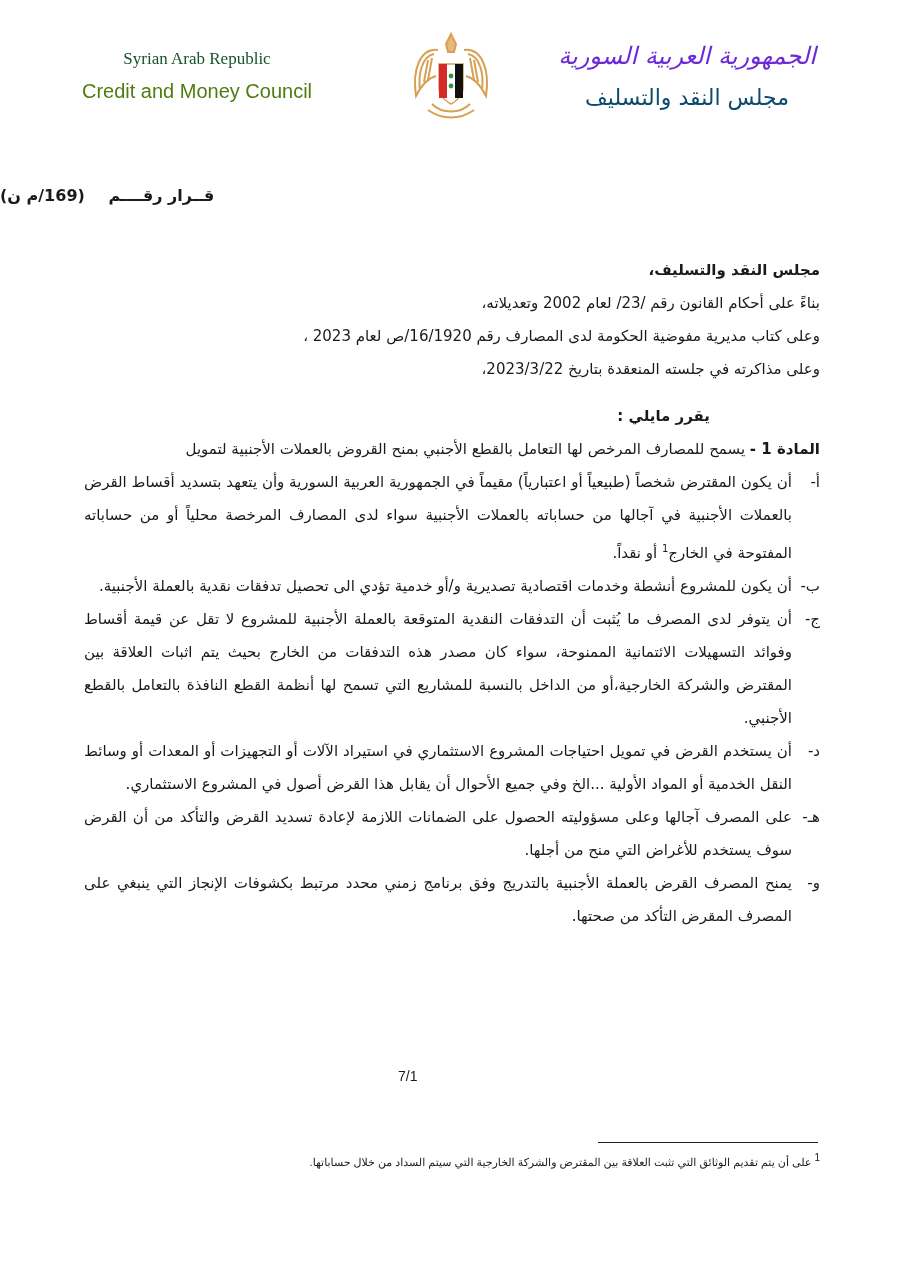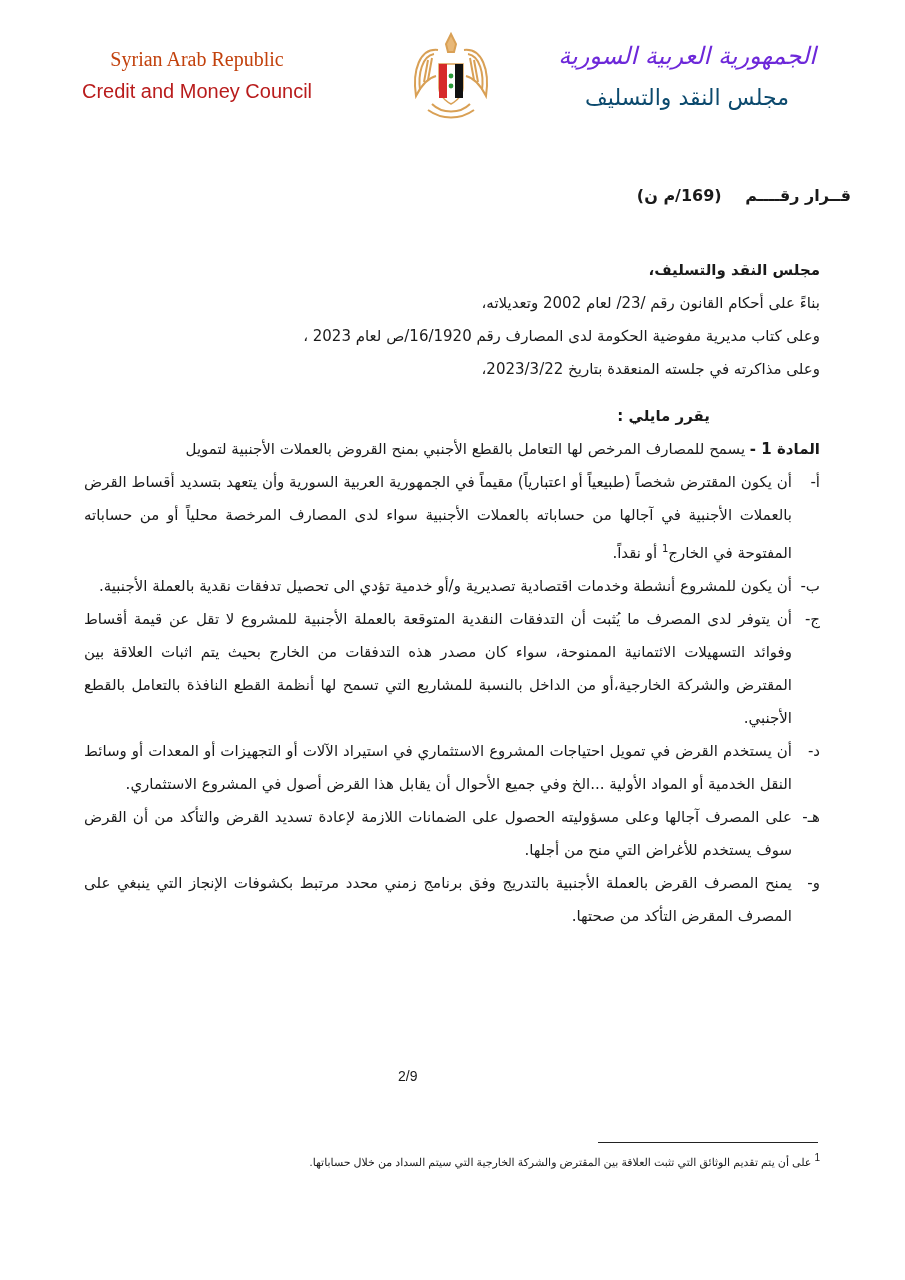--- a/index.html
+++ b/index.html
@@ -1,29 +1,29 @@
 <!DOCTYPE html>
 <html><head>
   <meta charset="utf-8">
   <style>
     html, body { margin: 0; padding: 0; background: #ffffff; }
     body {
       width: 905px; height: 1280px; position: relative; overflow: hidden;
       font-family: "DejaVu Sans", sans-serif; color: #1a1a1a;
     }
     .header-en { position: absolute; left: 62px; top: 44px; width: 270px; text-align: center; }
-    .header-en .l1 { font-family: "Liberation Serif", serif; font-size: 20px; line-height: 30px; color: #c2410c; }
-    .header-en .l2 { font-family: "Liberation Sans", sans-serif; font-size: 20px; line-height: 34px; color: #b91c1c; }
+    .header-en .l1 { font-family: "Liberation Serif", serif; font-size: 17px; line-height: 30px; color: #14532d; }
+    .header-en .l2 { font-family: "Liberation Sans", sans-serif; font-size: 20px; line-height: 34px; color: #4d7c0f; }
     .emblem { position: absolute; left: 408px; top: 30px; width: 86px; height: 92px; }
     .header-ar { position: absolute; right: 88px; top: 34px; width: 260px; text-align: center; direction: rtl; }
     .header-ar .l1 { font-family: "DejaVu Serif", serif; font-size: 24px; line-height: 44px; color: #6d28d9; font-style: italic; letter-spacing: 1px; }
     .header-ar .l2 { font-family: "DejaVu Sans", sans-serif; font-size: 22px; line-height: 40px; color: #0c4a6e; }
 
-    .decision-title { position: absolute; left: 0; width: 829px; top: 186px; text-align: right; direction: rtl;
-      font-family: "DejaVu Sans", sans-serif; font-weight: bold; font-size: 16px; padding-left: 22px; }
+    .decision-title { position: absolute; left: 0; width: 829px; top: 186px; text-align: left; direction: rtl;
+      font-family: "DejaVu Sans", sans-serif; font-weight: bold; font-size: 16px; }
     .decision-title .num { margin-right: 18px; }
 
     .body { position: absolute; right: 85px; left: 84px; top: 254px; direction: rtl; text-align: right;
       font-family: "DejaVu Sans", sans-serif; font-size: 15px; }
     .line { line-height: 33px; white-space: nowrap; }
     .bold { font-weight: bold; }
     .resolve { padding-right: 110px; margin-top: 14px; }
     .article { text-align: justify; line-height: 33px; }
     .article .lbl { font-weight: bold; margin-top: 36px; }
     .item { display: flex; direction: rtl; line-height: 33px; }
@@ -108,18 +108,18 @@
   <div class="item">
     <span class="mark">هـ-</span>
     <span class="txt">على المصرف آجالها وعلى مسؤوليته الحصول على الضمانات اللازمة لإعادة تسديد القرض والتأكد من أن القرض سوف يستخدم للأغراض التي منح من أجلها.</span>
   </div>
   <div class="item">
     <span class="mark">و-</span>
     <span class="txt">يمنح المصرف القرض بالعملة الأجنبية بالتدريج وفق برنامج زمني محدد مرتبط بكشوفات الإنجاز التي ينبغي على المصرف المقرض التأكد من صحتها.</span>
   </div>
 </div>
 
-<div class="page-num">2/9</div>
+<div class="page-num">7/1</div>
 <div class="fn-rule"></div>
 <div class="footnote">
   <sup>1</sup>
   <span>على أن يتم تقديم الوثائق التي تثبت العلاقة بين المقترض والشركة الخارجية التي سيتم السداد من خلال حساباتها.</span>
 </div>
 
 </body></html>

